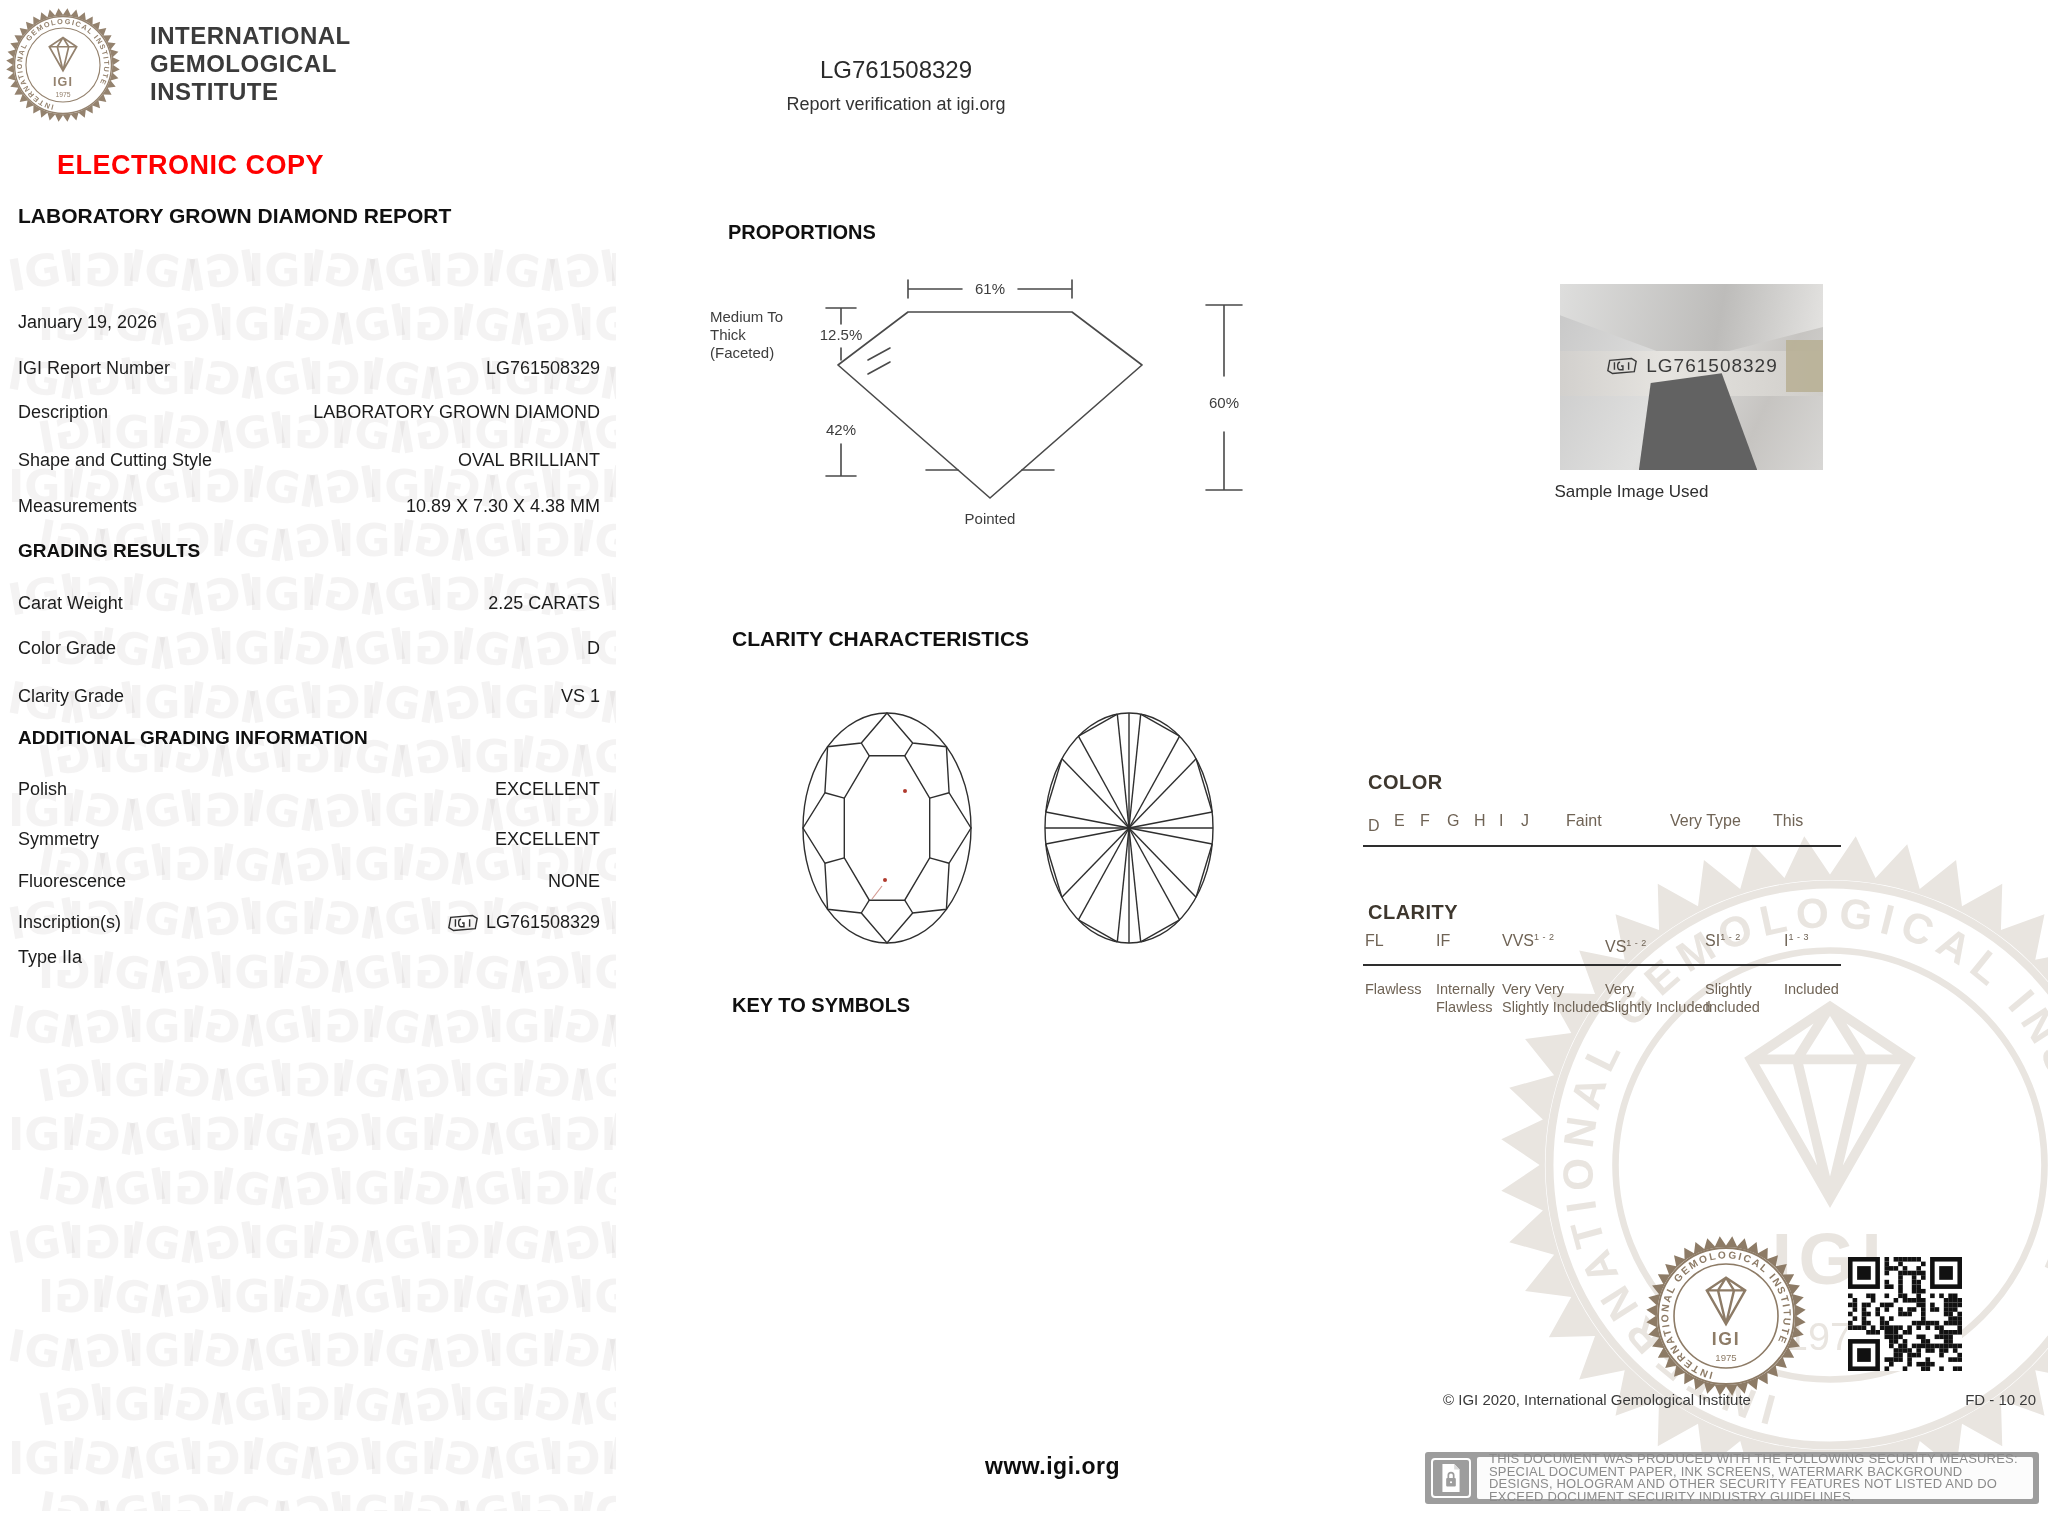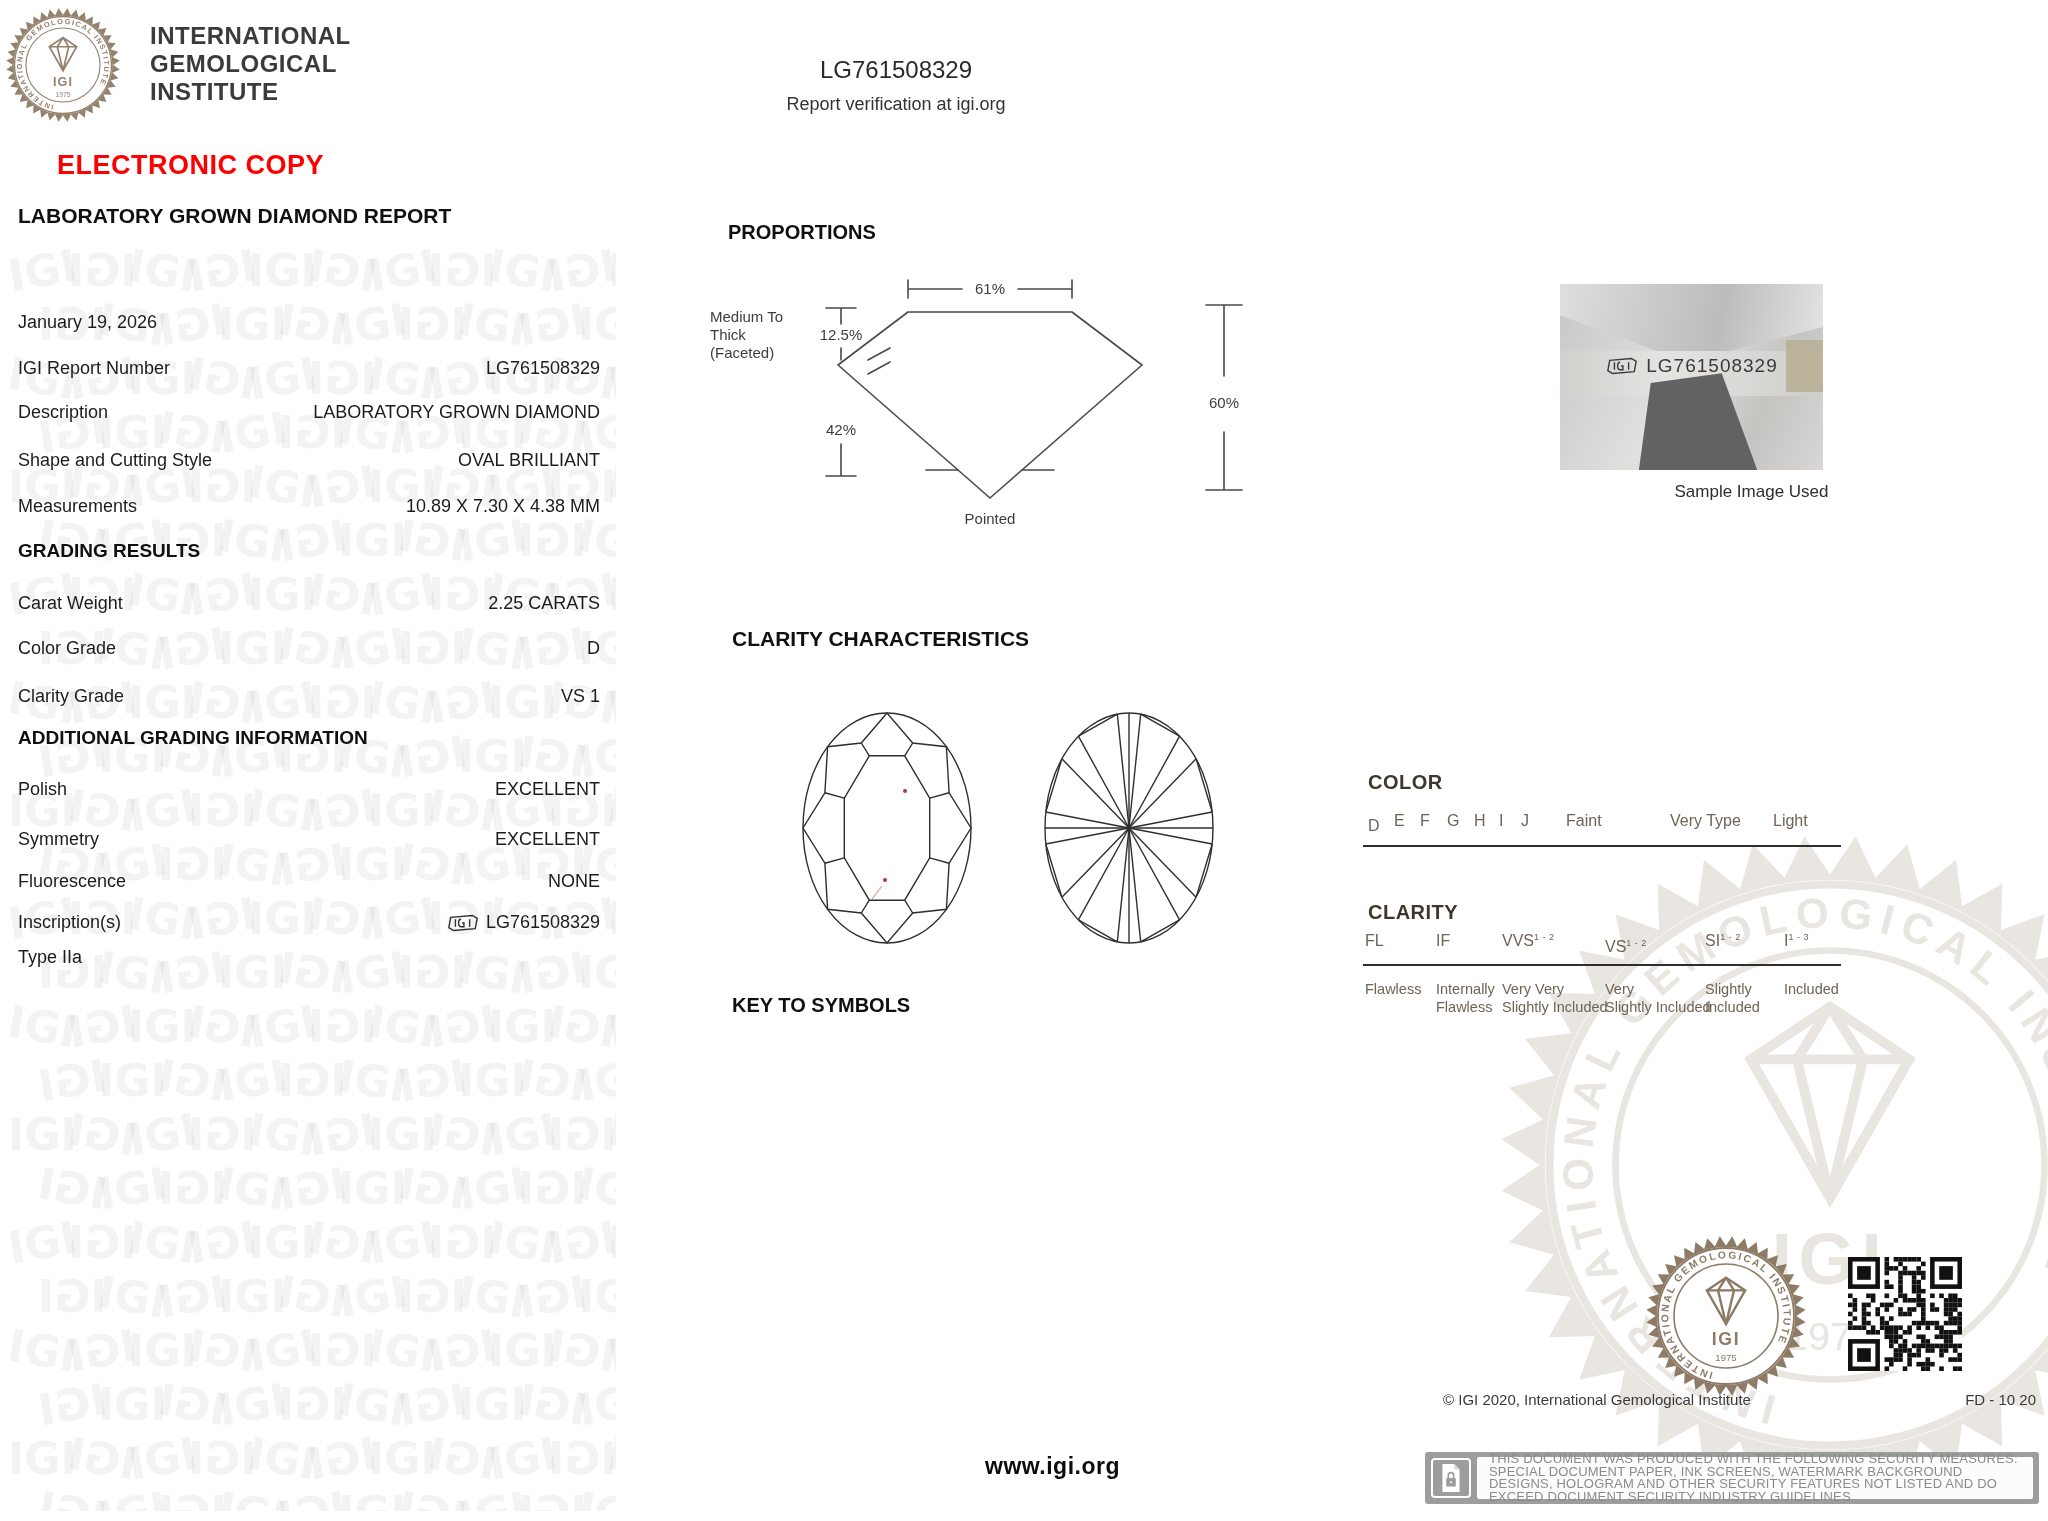--- a/index.html
+++ b/index.html
@@ -48,21 +48,21 @@
   .sample{left:1560px;top:284px;width:263px;height:186px;overflow:hidden;
           background:linear-gradient(115deg,#c7c7c7,#e0e0df 45%,#c6c4c1 75%,#d8d7d5);}
   .sample div{position:absolute;}
   .sp1{left:0;top:0;width:100%;height:42%;background:linear-gradient(100deg,#dededd,#bdbcba 60%,#e5e4e2);
        clip-path:polygon(0 0,100% 0,100% 55%,48% 100%,0 40%);}
   .sp4{left:0;top:36%;width:100%;height:24%;background:linear-gradient(90deg,#d2d0cd,#e6e4e0 40%,#cfcdc9);}
   .sp2{left:30%;top:48%;width:45%;height:52%;background:#626262;clip-path:polygon(10% 10%,70% 0,100% 100%,0 100%);}
   .sp3{right:0;top:30%;width:14%;height:28%;background:#b7af93;opacity:.85;}
   .s-insc{left:0;top:38%;width:100%;display:flex;align-items:center;justify-content:center;gap:7px;
           font-size:19px;color:#3a3a3a;letter-spacing:1px;}
-  .sample-cap{left:1620px;top:482px;width:263px;text-align:center;font-size:17px;color:#2e2e2e;}
+  .sample-cap{left:1500px;top:482px;width:263px;text-align:center;font-size:17px;color:#2e2e2e;}
 
   
   .color-h{left:1368px;top:771px;font-size:20px;font-weight:700;color:#3e372e;letter-spacing:.5px;}
   .scale-letter{font-size:16px;color:#6f6355;top:812px;}
   .scale-letter.current{top:817px;}
   .rule{height:2px;background:#2e2e2e;}
   .clar-h{left:1368px;top:901px;font-size:20px;font-weight:700;color:#3e372e;letter-spacing:.5px;}
   .cs-code{top:932px;font-size:16px;color:#6f6355;}
   .cs-code sup{font-size:9px;letter-spacing:.5px;}
   .cs-code.current{top:938px;}
@@ -547,21 +547,21 @@
   <div class="color-h">COLOR</div>
   <span class="scale-letter current" style="left:1368px">D</span>
   <span class="scale-letter" style="left:1394px">E</span>
   <span class="scale-letter" style="left:1420px">F</span>
   <span class="scale-letter" style="left:1447px">G</span>
   <span class="scale-letter" style="left:1474px">H</span>
   <span class="scale-letter" style="left:1499px">I</span>
   <span class="scale-letter" style="left:1521px">J</span>
   <span class="scale-letter" style="left:1566px">Faint</span>
   <span class="scale-letter" style="left:1670px">Very Type</span>
-  <span class="scale-letter" style="left:1773px">Light</span>
+  <span class="scale-letter" style="left:1773px">This</span>
   <div class="rule" style="left:1363px;top:845px;width:478px"></div>
 
   <div class="clar-h">CLARITY</div>
   <span class="cs-code" style="left:1365px"><span>FL</span><sup></sup></span>
   <span class="cs-code" style="left:1436px"><span>IF</span><sup></sup></span>
   <span class="cs-code" style="left:1502px"><span>VVS</span><sup>1 - 2</sup></span>
   <span class="cs-code current" style="left:1605px"><span>VS</span><sup>1 - 2</sup></span>
   <span class="cs-code" style="left:1705px"><span>SI</span><sup>1 - 2</sup></span>
   <span class="cs-code" style="left:1784px"><span>I</span><sup>1 - 3</sup></span>
   <div class="rule" style="left:1363px;top:964px;width:478px"></div>

